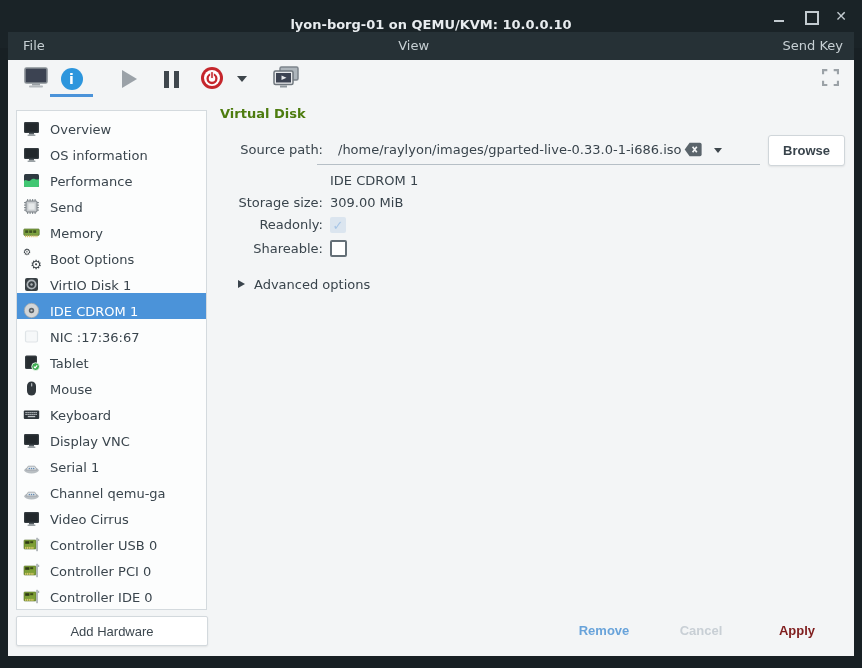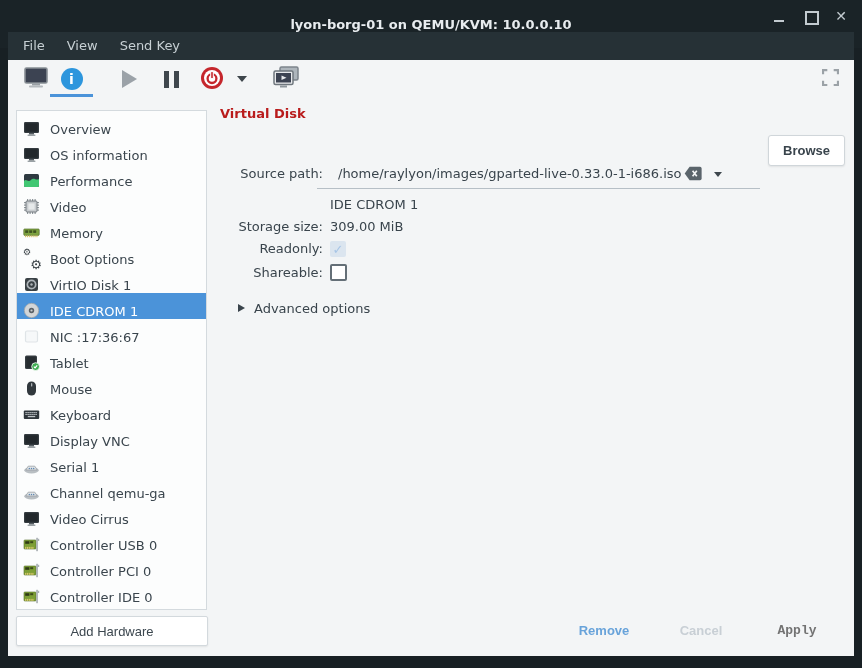--- a/index.html
+++ b/index.html
@@ -15,21 +15,21 @@
   .win-controls { position:absolute; right:14px; top:0; height:32px; display:flex; align-items:center; gap:17px; }
   .wc { width:14px; height:14px; position:relative; cursor:default; }
   .wc-min::after { content:""; position:absolute; left:2px; right:2px; bottom:1px; height:2px; background:#c3cbd0; }
   .wc-max::after { content:""; position:absolute; left:2px; top:2px; width:10px; height:10px; border:2px solid #c3cbd0; }
   .wc-close { color:#c3cbd0; font-size:14px; line-height:14px; text-align:center; font-weight:bold; }
 
   
   .client { position:absolute; top:32px; left:8px; right:8px; bottom:12px; background:#f3f5f6; }
 
   
-  .menubar { height:28px; background:#263136; display:flex; align-items:center; padding-left:4px; }
+  .menubar { height:28px; background:#263136; display:flex; align-items:center; padding-left:4px;justify-content:space-between; }
   .menu-item { color:#c7d0d4; padding:0 11px; font-size:13px; line-height:28px; }
 
   
   .toolbar { position:relative; height:38px; }
   .tbtn { position:absolute; top:1px; width:40px; height:36px; display:flex; align-items:center; justify-content:center; }
   .tbtn .underline { position:absolute; left:0; right:0; bottom:0; height:3px; background:#4b93d9; }
   .info-circle { width:22px; height:22px; border-radius:50%; background:#2d96dd; color:#fff; font-weight:bold;
                  font-size:14px; display:flex; align-items:center; justify-content:center; }
   .play-tri { width:0; height:0; border-left:15px solid #9ba2a8; border-top:9px solid transparent; border-bottom:9px solid transparent; }
   .pause-bars { display:flex; gap:5px; }
@@ -50,23 +50,23 @@
   .hw-label { margin-left:10px; font-size:13px; color:#3a454d; white-space:nowrap; }
   .hw-row.partial { height:26px; }
   .gear-a { position:absolute; right:-2px; bottom:-4px; font-size:13px; color:#3a4247; line-height:1; }
   .gear-b { position:absolute; left:0px; top:-2px; font-size:9px; color:#3a4247; line-height:1; }
 
   .add-hw-btn { position:absolute; left:8px; top:518px; width:192px; height:30px; background:#ffffff;
                 border:1px solid #d3d9dd; border-radius:2px; box-shadow:0 1px 2px rgba(0,0,0,.08);
                 font-size:13px; color:#3c474f; display:flex; align-items:center; justify-content:center; }
 
   
-  .panel-heading { position:absolute; left:212px; top:8px; font-weight:bold; font-size:13px; color:#b91c1c; }
-
-  .frow { position:absolute; left:0;margin-top:24px; }
+  .panel-heading { position:absolute; left:212px; top:8px; font-weight:bold; font-size:13px; color:#4d7c0f; }
+
+  .frow { position:absolute; left:0; }
   .flabel { position:absolute; left:12px; width:303px; text-align:right; color:#39444c; font-size:13px; }
   .fvalue { position:absolute; left:322px; color:#39444c; font-size:13px; }
 
   .row-source { top:37px; height:30px; width:100%; }
   .row-source .flabel { line-height:30px; }
   .src-entry { position:absolute; left:309px; top:0; width:443px; height:30px; border:none; outline:none;
                background:transparent; border-bottom:1px solid #b6bfc6; border-radius:0;
                font-family:"DejaVu Sans","Liberation Sans",sans-serif; font-size:13px; color:#39444c;
                padding:0 60px 0 21px; }
   .entry-clear { position:absolute; left:676px; top:7px; width:18px; height:15px; }
@@ -93,21 +93,21 @@
   .row-advanced { top:176px; height:20px; width:100%; display:flex; align-items:center; }
   .adv-tri { margin-left:230px; width:0; height:0; border-left:7px solid #3a444c;
              border-top:4.5px solid transparent; border-bottom:4.5px solid transparent; }
   .adv-label { margin-left:9px; font-size:13px; color:#39444c; }
 
   
   .foot-btn { position:absolute; top:518px; height:28px; display:flex; align-items:center; justify-content:center;
               font-weight:bold; font-size:13px; background:transparent; border:none; }
   .btn-remove { left:556px; width:80px; color:#68a3da; }
   .btn-cancel { left:651px; width:84px; color:#c8cfd5; }
-  .btn-apply  { left:747px; width:84px; color:#737373;font-family:Liberation Mono, monospace; }
+  .btn-apply  { left:747px; width:84px; color:#7f1d1d; }
 </style>
 </head>
 <body>
 
 <div class="window">
 
   <div class="titlebar">
     <div class="title">lyon-borg-01 on QEMU/KVM: 10.0.0.10</div>
     <div class="win-controls">
       <span class="wc wc-min"></span>
@@ -235,21 +235,21 @@
                   <rect x="1" y="11.5" width="2.4" height="1.2"></rect>
                   <rect x="13.6" y="4" width="2.4" height="1.2"></rect>
                   <rect x="13.6" y="6.5" width="2.4" height="1.2"></rect>
                   <rect x="13.6" y="9" width="2.4" height="1.2"></rect>
                   <rect x="13.6" y="11.5" width="2.4" height="1.2"></rect>
                 </g>
                 <rect x="3" y="3" width="11" height="11" rx="1" fill="#c9cdd0" stroke="#6f767b" stroke-width="0.9"></rect>
                 <rect x="5.4" y="5.4" width="6.2" height="6.2" fill="#e6e9ea"></rect>
               </svg>
             </span>
-            <span class="hw-label">Video</span>
+            <span class="hw-label">Send</span>
           </div>
           <div class="hw-row">
             <span class="hw-icon">
               <svg viewBox="0 0 17 17">
                 <rect x="0.8" y="5" width="15.4" height="6.4" rx="0.8" fill="#7da23f" stroke="#55702a" stroke-width="0.7"></rect>
                 <rect x="2.2" y="6.3" width="3" height="2.6" fill="#3e5320"></rect>
                 <rect x="6.2" y="6.3" width="3" height="2.6" fill="#3e5320"></rect>
                 <rect x="10.2" y="6.3" width="3" height="2.6" fill="#3e5320"></rect>
                 <g fill="#d9c36a">
                   <rect x="2" y="11.4" width="1.1" height="1.8"></rect>

